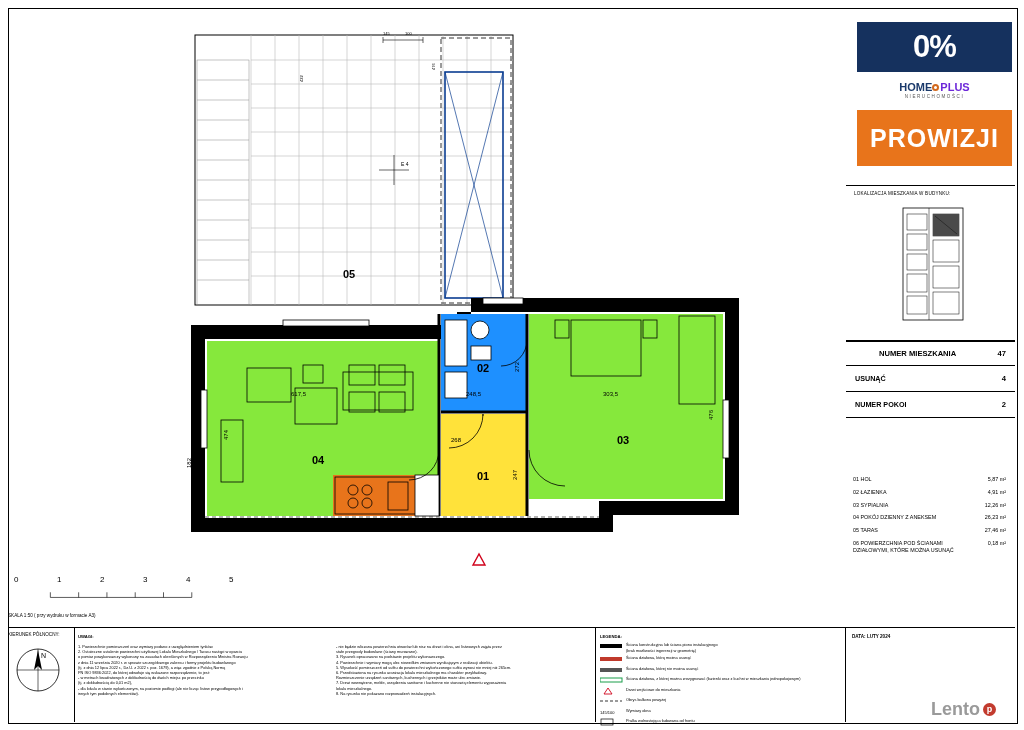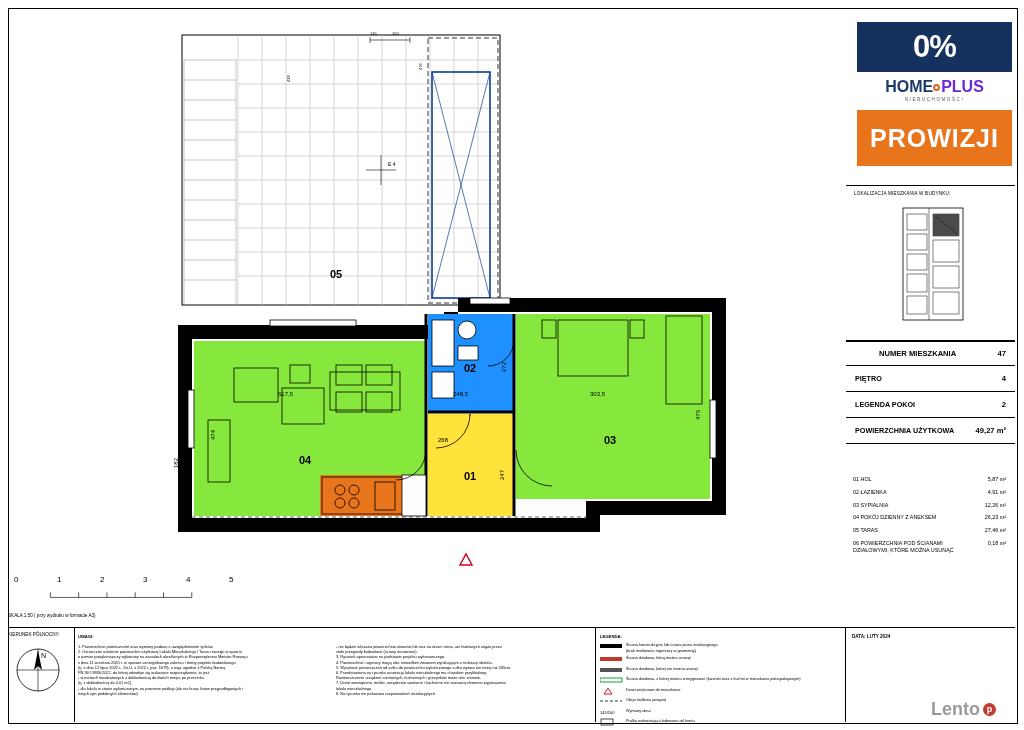--- a/index.html
+++ b/index.html
@@ -23,21 +23,21 @@
   .promo{position:absolute;left:857px;top:22px;width:155px;height:134px;}
   .promo-top{
     position:absolute;left:0;top:0;width:155px;height:50px;
     background:#15315e;display:flex;align-items:center;justify-content:center;
   }
   .promo-top span{color:#fff;font-size:31px;font-weight:bold;letter-spacing:-1px;}
   .promo-mid{
     position:absolute;left:0;top:52px;width:155px;height:32px;background:#fff;
     display:flex;align-items:center;justify-content:center;flex-direction:column;
   }
-  .logo-row{display:flex;align-items:center;font-size:16px;font-weight:bold;color:#1b3a6b;}
+  .logo-row{display:flex;align-items:center;font-size:11px;font-weight:bold;color:#1b3a6b;}
   .logo-row .home{color:#1b3a6b;}
   .logo-row .plus{color:#6d28d9;}
   .logo-dot{
     display:inline-block;width:7px;height:7px;border:2px solid #d2691e;border-radius:50%;
     margin-right:1px;box-sizing:border-box;
   }
   .logo-sub{font-size:4.5px;letter-spacing:1.6px;color:#555;margin-top:1px;}
   .promo-bot{
     position:absolute;left:0;top:88px;width:155px;height:56px;background:#e8741b;
     display:flex;align-items:center;justify-content:center;
@@ -108,21 +108,21 @@
   .watermark{
     position:absolute;right:28px;bottom:10px;font-size:18px;font-weight:bold;color:#9a9a9a;
     display:flex;align-items:center;
   }
   .wm-dot{
     display:inline-block;width:13px;height:13px;border-radius:50%;background:#c23b2e;
     color:#fff;font-size:9px;line-height:13px;text-align:center;margin-left:3px;font-weight:bold;
   }
 
   
-  .plan{position:absolute;left:170px;top:20px;width:600px;height:560px;}
+  .plan{position:absolute;left:183px;top:20px;width:600px;height:560px;}
   .plan svg{display:block;}
   .roomlabel{font-size:11px;font-weight:bold;}
 </style>
 </head>
 <body>
 
 <div class="sheet">
   <div class="frame"></div>
 
   <div class="plan">
@@ -336,30 +336,26 @@
       </svg>
     </div>
   </div>
 
   <div class="apt-table">
     <div class="apt-row first">
       <span class="k">NUMER MIESZKANIA</span>
       <span class="v">47</span>
     </div>
     <div class="apt-row">
-      <span class="k">PIĘTRO</span>
+      <span class="k">USUNĄĆ</span>
       <span class="v">4</span>
     </div>
     <div class="apt-row">
-      <span class="k">LEGENDA POKOI</span>
+      <span class="k">NUMER POKOI</span>
       <span class="v">2</span>
-    </div>
-    <div class="apt-row">
-      <span class="k">POWIERZCHNIA UŻYTKOWA</span>
-      <span class="v">49,27 m²</span>
     </div>
   </div>
 
   <div class="rooms">
     <div class="room-row" style="margin-top:3px;">
       <span class="rl">01 HOL</span>
       <span class="rv">5,87 m²</span>
     </div>
     <div class="room-row">
       <span class="rl">02 ŁAZIENKA</span>

